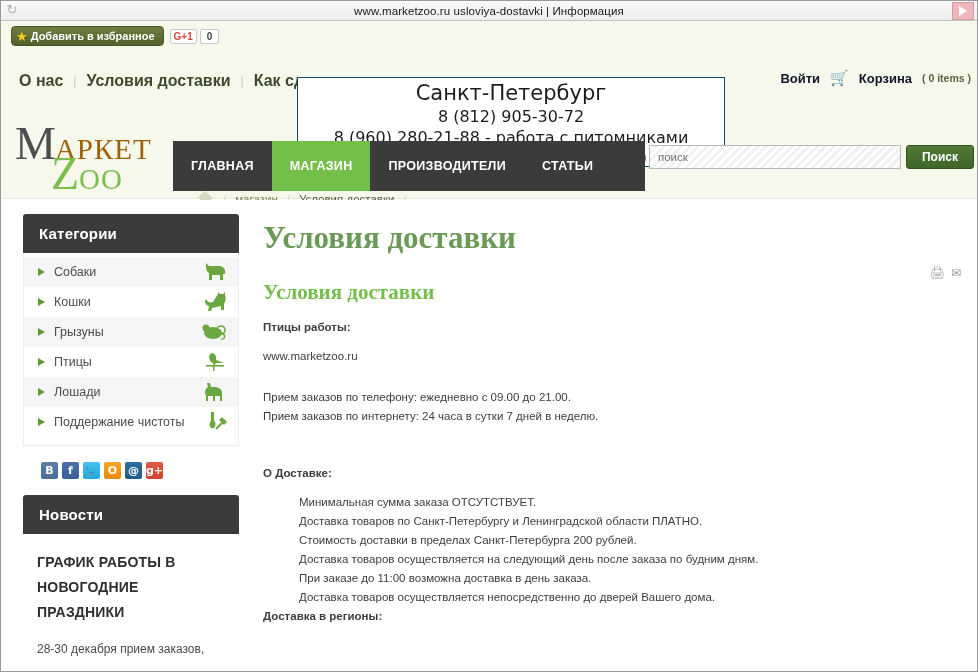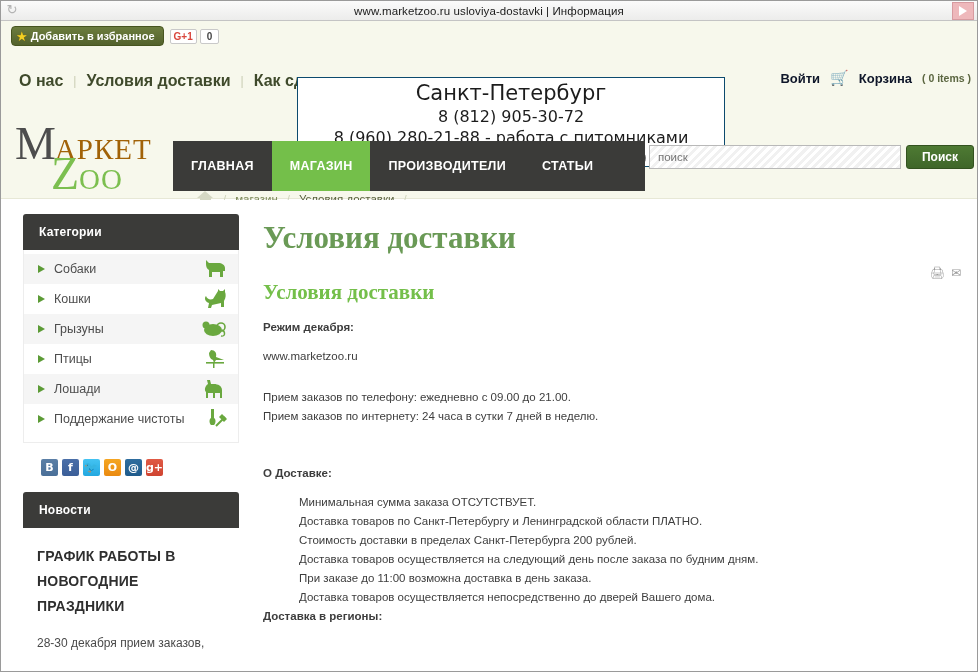--- a/index.html
+++ b/index.html
@@ -184,21 +184,21 @@
   .crumbs a.cur { color: #59613e; }
   
   .content-wrap {
     position: absolute; left: 0; top: 179px; right: 0; bottom: 0;
     background: #ffffff;
     display: flex;
   }
   .sidebar { width: 238px; flex: 0 0 238px; padding: 14px 0 0 22px; }
   .panel-head {
     background: #3b3b39; color: #ffffff;
-    font-size: 12px; font-weight: bold;
+    font-size: 15px; font-weight: bold;
     padding: 11px 16px; border-radius: 3px 3px 0 0;
     letter-spacing: .2px;
   }
   .cat-list { border: 1px solid #ededed; border-top: 0; background: #ffffff; padding: 4px 0 8px 0; }
   .cat-item {
     display: flex; align-items: center;
     height: 30px; padding: 0 8px 0 14px;
     font-size: 12.5px; color: #4d4d4d;
     position: relative;
   }
@@ -443,21 +443,21 @@
 
         <div class="tool-icons">
           <span>🖨</span>
           <span>✉</span>
         </div>
 
         <div class="sec-title">Условия доставки</div>
 
         <div class="art">
           <div style="height:14px"></div>
-          <p class="b">Режим декабря:</p>
+          <p class="b">Птицы работы:</p>
           <p>www.marketzoo.ru</p>
           <div style="height:14px"></div>
           <p class="tight">Прием заказов по телефону: ежедневно с  09.00 до 21.00.</p>
           <p>Прием заказов по интернету: 24 часа в сутки 7 дней в неделю.</p>
           <div class="spacer"></div>
           <p class="b">О Доставке:</p>
           <p class="indent tight">Минимальная сумма заказа ОТСУТСТВУЕТ.</p>
           <p class="indent tight">Доставка товаров по Санкт-Петербургу и Ленинградской области ПЛАТНО.</p>
           <p class="indent tight">Стоимость доставки в пределах Санкт-Петербурга 200 рублей.</p>
           <p class="indent tight">Доставка товаров осуществляется на следующий день после заказа по будним дням.</p>

